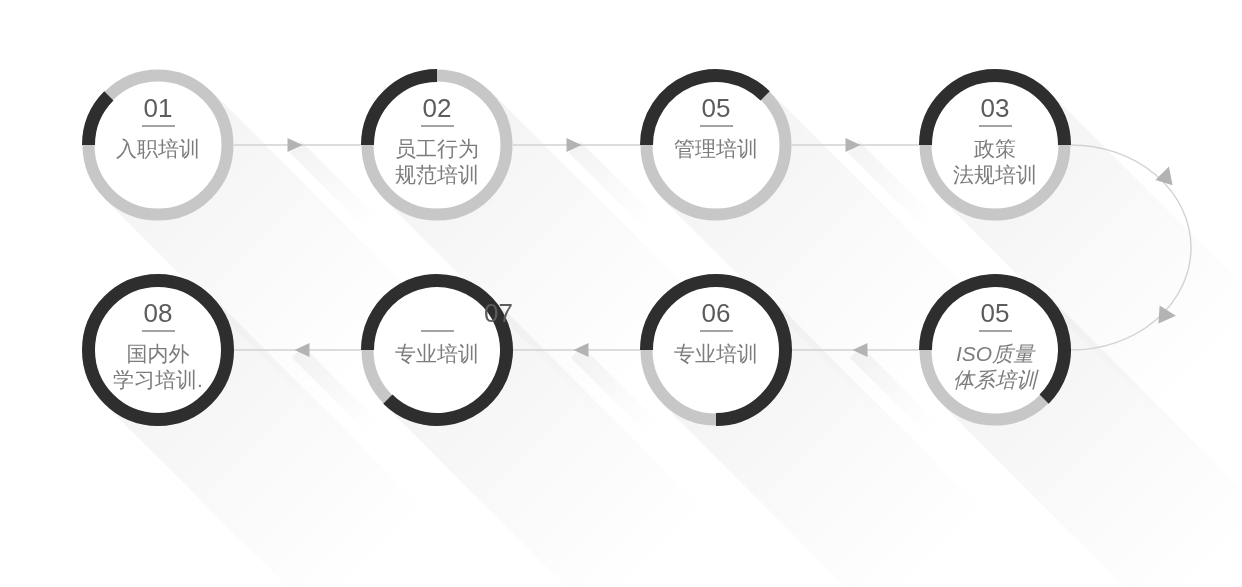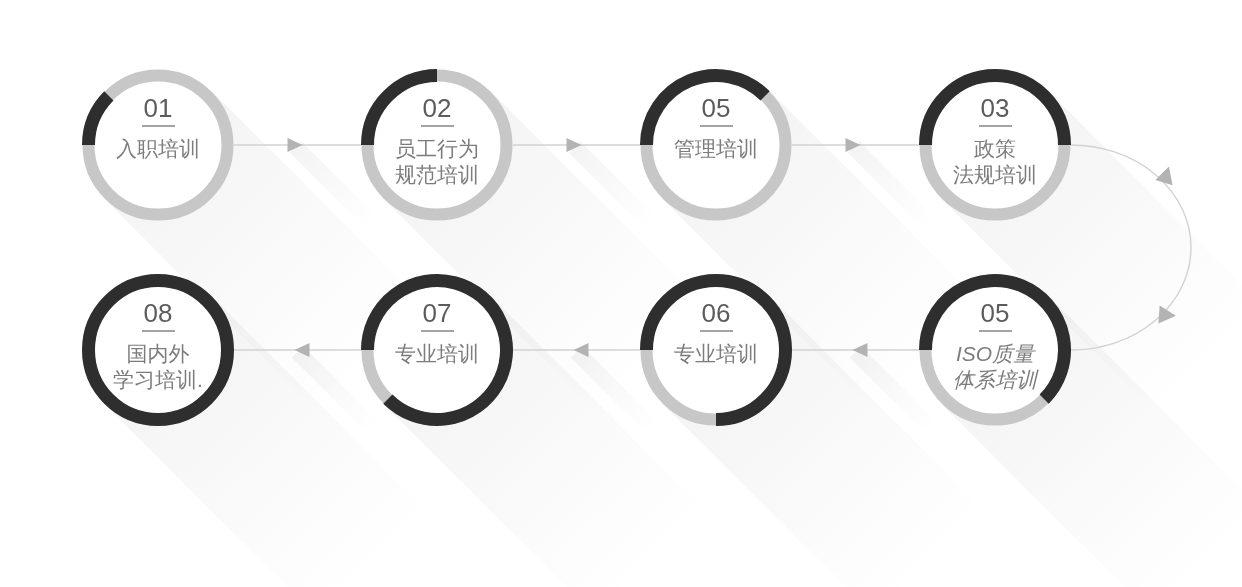--- a/index.html
+++ b/index.html
@@ -137,21 +137,21 @@
 
   <div class="step-text" style="left: 640px; top: 300px;">
     <div class="num" style="color: rgb(92, 92, 92);">06</div>
     <div class="rule" style="background: rgb(163, 163, 163);"></div>
     <div class="labels" style="color: rgb(124, 124, 124);">
           <div>专业培训</div>
         </div>
   </div>
 
   <div class="step-text" style="left: 361px; top: 300px;">
-    <div class="num" style="color: rgb(92, 92, 92);">07</div>
+    <div class="num" style="color: rgb(92, 92, 92); text-align: right;">07</div>
     <div class="rule" style="background: rgb(163, 163, 163);"></div>
     <div class="labels" style="color: rgb(124, 124, 124);">
           <div>专业培训</div>
         </div>
   </div>
 
   <div class="step-text" style="left: 82px; top: 300px;">
     <div class="num" style="color: rgb(92, 92, 92);">08</div>
     <div class="rule" style="background: rgb(163, 163, 163);"></div>
     <div class="labels" style="color: rgb(124, 124, 124);">

